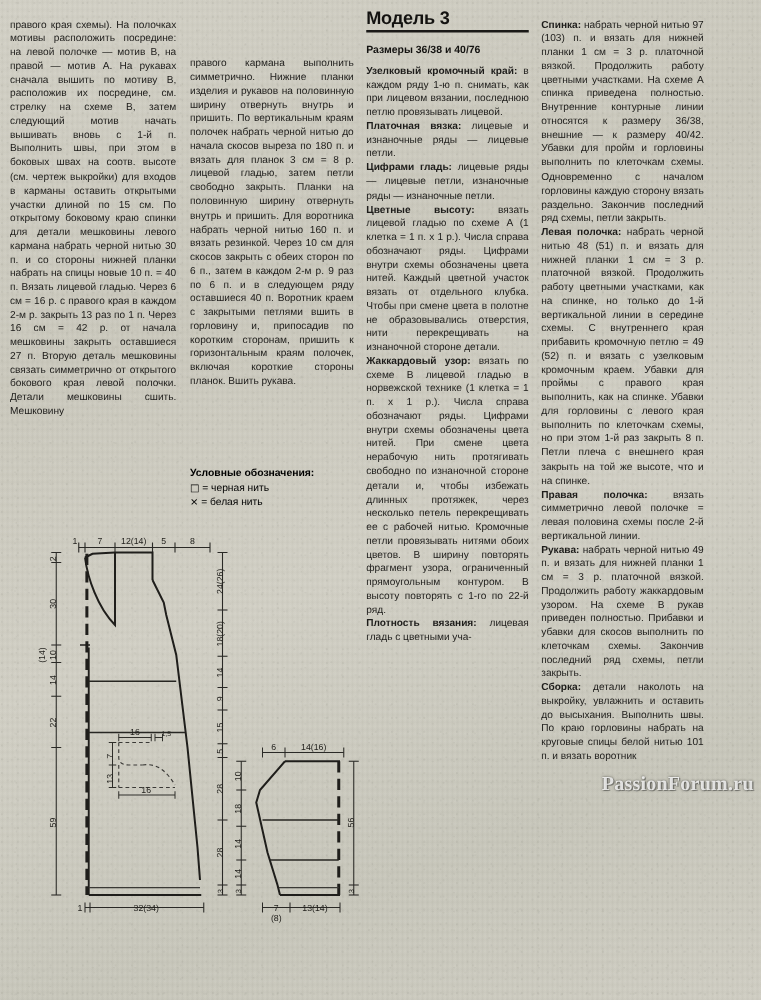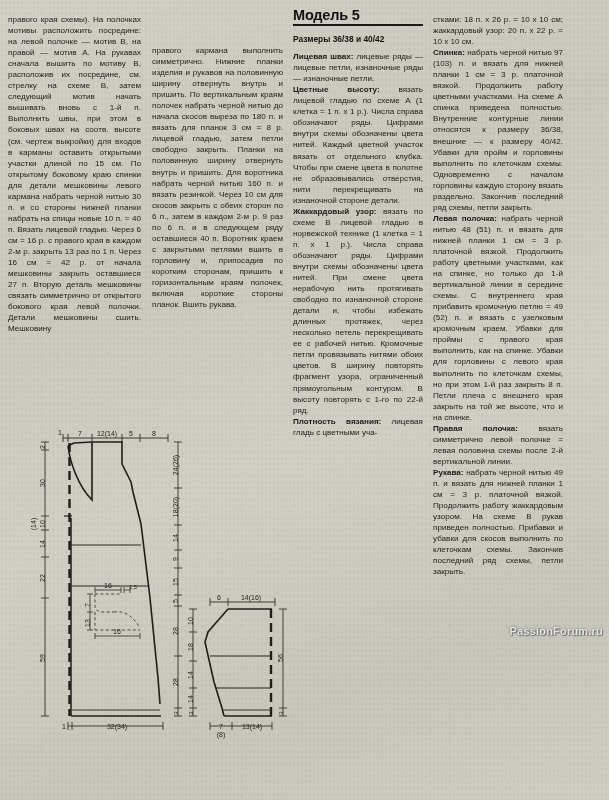--- a/index.html
+++ b/index.html
@@ -96,65 +96,78 @@
     position: absolute;
     left: 0px; top: 420px;
     width: 300px; height: 380px;
     z-index: 3;
   }
   #schematic svg { display: block; }
 
   .wm {
     position: absolute;
     right: 6px; bottom: 3px;
-    font-size: 11px;
+    font-size: 16px;
     font-weight: bold;
     color: rgba(255,255,255,0.82);
     text-shadow: 0 0 2px rgba(60,60,55,0.9), 1px 1px 0 rgba(90,90,85,0.55);
     letter-spacing: 0.2px;
     z-index: 5;
-    font-family: Liberation Sans, sans-serif;
+    font-family: Liberation Serif, serif;
   }
 </style>
 </head>
 <body>
 
 <div class="paper"></div>
 <div class="noise"></div>
 
 <div class="page">
 
   <div class="col" id="col1">
     <p>правого края схемы). На полочках мотивы расположить посредине: на левой полочке — мотив B, на правой — мотив A. На рукавах сначала вышить по мотиву B, расположив их посредине, см. стрелку на схеме B, затем следующий мотив начать вышивать вновь с 1-й п. Выполнить швы, при этом в боковых швах на соотв. высоте (см. чертеж выкройки) для входов в карманы оставить открытыми участки длиной по 15 см. По открытому боковому краю спинки для детали мешковины левого кармана набрать черной нитью 30 п. и со стороны нижней планки набрать на спицы новые 10 п. = 40 п. Вязать лицевой гладью. Через 6 см = 16 р. с правого края в каждом 2-м р. закрыть 13 раз по 1 п. Через 16 см = 42 р. от начала мешковины закрыть оставшиеся 27 п. Вторую деталь мешковины связать симметрично от открытого бокового края левой полочки. Детали мешковины сшить. Мешковину</p>
   </div>
 
   <div class="col" id="col2">
     <p>правого кармана выполнить симметрично. Нижние планки изделия и рукавов на половинную ширину отвернуть внутрь и пришить. По вертикальным краям полочек набрать черной нитью до начала скосов выреза по 180 п. и вязать для планок 3 см = 8 р. лицевой гладью, затем петли свободно закрыть. Планки на половинную ширину отвернуть внутрь и пришить. Для воротника набрать черной нитью 160 п. и вязать резинкой. Через 10 см для скосов закрыть с обеих сторон по 6 п., затем в каждом 2-м р. 9 раз по 6 п. и в следующем ряду оставшиеся 40 п. Воротник краем с закрытыми петлями вшить в горловину и, припосадив по коротким сторонам, пришить к горизонтальным краям полочек, включая короткие стороны планок. Вшить рукава.</p>
   </div>
 
+  <div id="legend">
+    <div class="legend-title">Условные обозначения:</div>
+    <div class="legend-row">
+      <span class="legend-sym">□</span>
+      <span>= черная нить</span>
+    </div>
+    <div class="legend-row">
+      <span class="legend-sym">×</span>
+      <span>= белая нить</span>
+    </div>
+  </div>
 
   <div class="col" id="col3">
-    <div class="model-title">Модель 5</div>
+    <div class="model-title">Модель 3</div>
     <div class="rule"></div>
-    <div class="sizes">Размеры 36/38 и 40/42</div>
+    <div class="sizes">Размеры 36/38 и 40/76</div>
     <div id="col3-paras">
-        <p><b>Лицевая швах:</b> лицевые ряды — лицевые петли, изнаночные ряды — изнаночные петли.</p>
+        <p><b>Узелковый кромочный край:</b> в каждом ряду 1-ю п. снимать, как при лицевом вязании, последнюю петлю провязывать лицевой.</p>
+        <p><b>Платочная вязка:</b> лицевые и изнаночные ряды — лицевые петли.</p>
+        <p><b>Цифрами гладь:</b> лицевые ряды — лицевые петли, изнаночные ряды — изнаночные петли.</p>
         <p><b>Цветные высоту:</b> вязать лицевой гладью по схеме A (1 клетка = 1 п. x 1 р.). Числа справа обозначают ряды. Цифрами внутри схемы обозначены цвета нитей. Каждый цветной участок вязать от отдельного клубка. Чтобы при смене цвета в полотне не образовывались отверстия, нити перекрещивать на изнаночной стороне детали.</p>
         <p><b>Жаккардовый узор:</b> вязать по схеме B лицевой гладью в норвежской технике (1 клетка = 1 п. х 1 р.). Числа справа обозначают ряды. Цифрами внутри схемы обозначены цвета нитей. При смене цвета нерабочую нить протягивать свободно по изнаночной стороне детали и, чтобы избежать длинных протяжек, через несколько петель перекрещивать ее с рабочей нитью. Кромочные петли провязывать нитями обоих цветов. В ширину повторять фрагмент узора, ограниченный прямоугольным контуром. В высоту повторять с 1-го по 22-й ряд.</p>
         <p><b>Плотность вязания:</b> лицевая гладь с цветными уча-</p>
       </div>
   </div>
 
   <div class="col" id="col4">
     <div id="col4-paras">
-        <p>стками: 18 п. x 26 р. = 10 x 10 см; жаккардовый узор: 20 п. x 22 р. = 10 x 10 см.</p>
         <p><b>Спинка:</b> набрать черной нитью 97 (103) п. и вязать для нижней планки 1 см = 3 р. платочной вязкой. Продолжить работу цветными участками. На схеме A спинка приведена полностью. Внутренние контурные линии относятся к размеру 36/38, внешние — к размеру 40/42. Убавки для пройм и горловины выполнить по клеточкам схемы. Одновременно с началом горловины каждую сторону вязать раздельно. Закончив последний ряд схемы, петли закрыть.</p>
         <p><b>Левая полочка:</b> набрать черной нитью 48 (51) п. и вязать для нижней планки 1 см = 3 р. платочной вязкой. Продолжить работу цветными участками, как на спинке, но только до 1-й вертикальной линии в середине схемы. С внутреннего края прибавить кромочную петлю = 49 (52) п. и вязать с узелковым кромочным краем. Убавки для проймы с правого края выполнить, как на спинке. Убавки для горловины с левого края выполнить по клеточкам схемы, но при этом 1-й раз закрыть 8 п. Петли плеча с внешнего края закрыть на той же высоте, что и на спинке.</p>
         <p><b>Правая полочка:</b> вязать симметрично левой полочке = левая половина схемы после 2-й вертикальной линии.</p>
         <p><b>Рукава:</b> набрать черной нитью 49 п. и вязать для нижней планки 1 см = 3 р. платочной вязкой. Продолжить работу жаккардовым узором. На схеме B рукав приведен полностью. Прибавки и убавки для скосов выполнить по клеточкам схемы. Закончив последний ряд схемы, петли закрыть.</p>
+        <p><b>Сборка:</b> детали наколоть на выкройку, увлажнить и оставить до высыхания. Выполнить швы. По краю горловины набрать на круговые спицы белой нитью 101 п. и вязать воротник</p>
       </div>
   </div>
 
   <div id="schematic">
     <svg width="300" height="380" viewBox="0 0 300 380" xmlns="http://www.w3.org/2000/svg">
       <g font-family="Liberation Sans, sans-serif" font-size="7" fill="#24231f" stroke="none">
 
         <g stroke="#2a2926" stroke-width="0.9">
           <line x1="63" y1="18" x2="168" y2="18"></line>
           <line x1="63" y1="14" x2="63" y2="22"></line>

